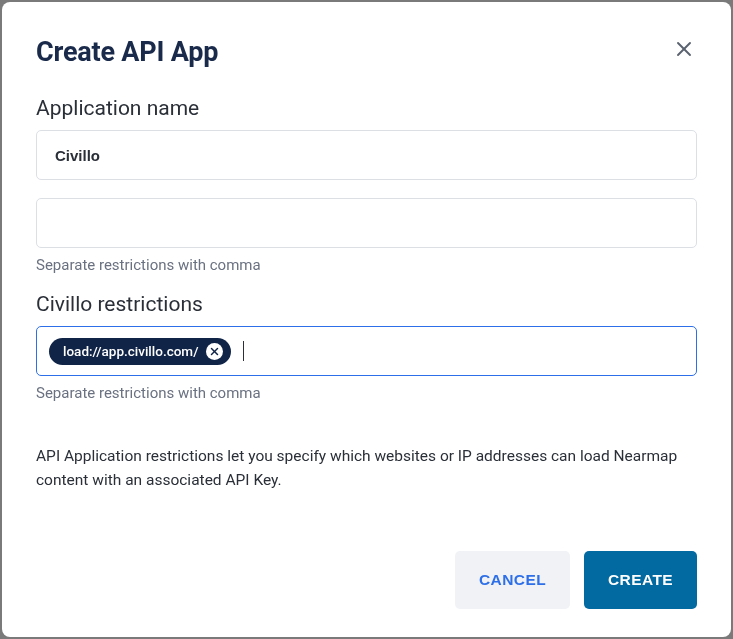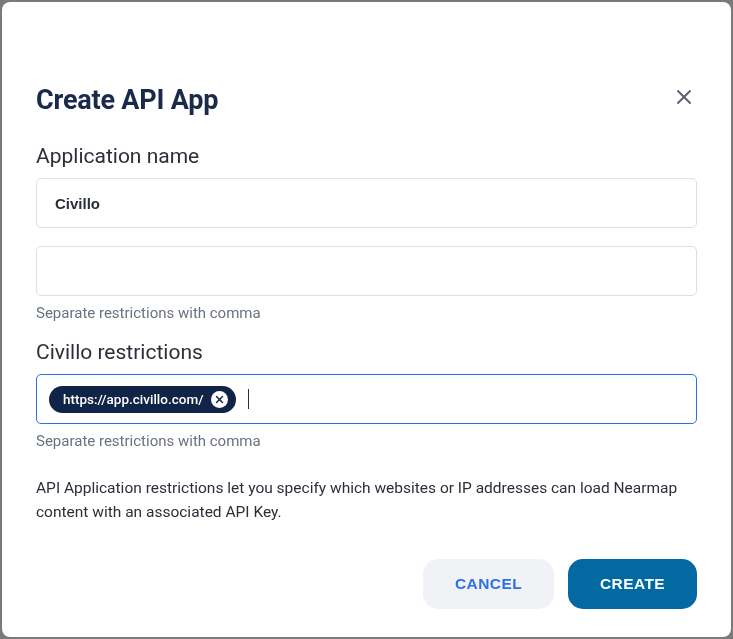--- a/index.html
+++ b/index.html
@@ -19,21 +19,20 @@
     padding: 34px 34px 28px 34px;
     position: relative;
     display: flex;
     flex-direction: column;
   }
   .modal-header {
     display: flex;
     justify-content: space-between;
     align-items: flex-start;
     margin-bottom: 28px;
-    margin-top: 48px;
   }
   .modal-title {
     font-size: 27px;
     font-weight: 700;
     color: #1a2a4a;
     letter-spacing: -0.2px;
   }
   .close-btn {
     background: none;
     border: none;
@@ -120,32 +119,32 @@
   }
   .hint {
     font-size: 15px;
     color: #6a7180;
     margin-top: 8px;
   }
   .description {
     font-size: 15.5px;
     color: #2a2f38;
     line-height: 1.55;
-    margin-top: 8px;
+    margin-top: 24px;
   }
   .footer {
     margin-top: auto;
     display: flex;
     justify-content: flex-end;
     gap: 14px;
   }
   .btn {
-    height: 50px;
-    padding: 0 32px;
-    border-radius: 15px;
+    height: 58px;
+    padding: 0 24px;
+    border-radius: 5px;
     font-size: 15.5px;
     font-weight: 700;
     letter-spacing: 0.4px;
     border: none;
     cursor: pointer;
   }
   .btn-secondary {
     background: #f1f2f5;
     color: #2d6fe8;
   }
@@ -178,21 +177,21 @@
 
   <div class="field">
     <input type="text" class="text-input" value="" style="">
     <div class="hint">Separate restrictions with comma</div>
   </div>
 
   <div class="field">
     <label class="field-label">Civillo restrictions</label>
     <div class="chip-input focused">
       <span class="chip">
-        <span>https://app.civillo.com/</span>
+        <span>load://app.civillo.com/</span>
         <button class="chip-remove">
           <span>
             <svg viewBox="0 0 24 24" fill="none" stroke="currentColor" stroke-width="4" stroke-linecap="round">
               <line x1="4" y1="4" x2="20" y2="20"></line>
               <line x1="20" y1="4" x2="4" y2="20"></line>
             </svg>
           </span>
         </button>
       </span>
       <span class="cursor"></span>

